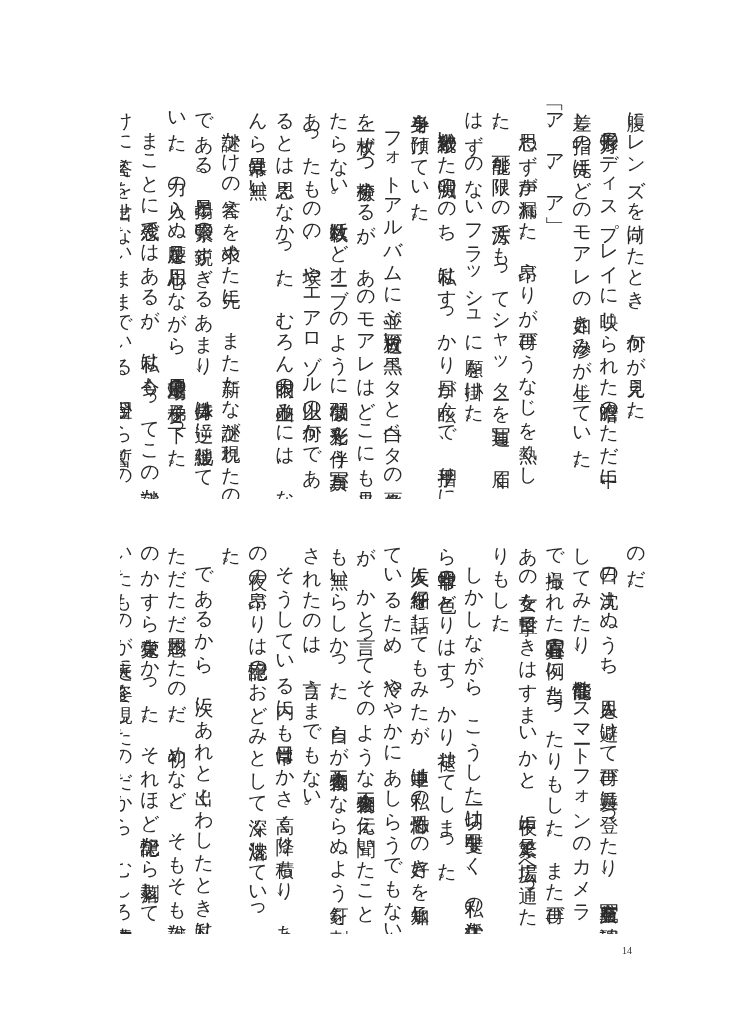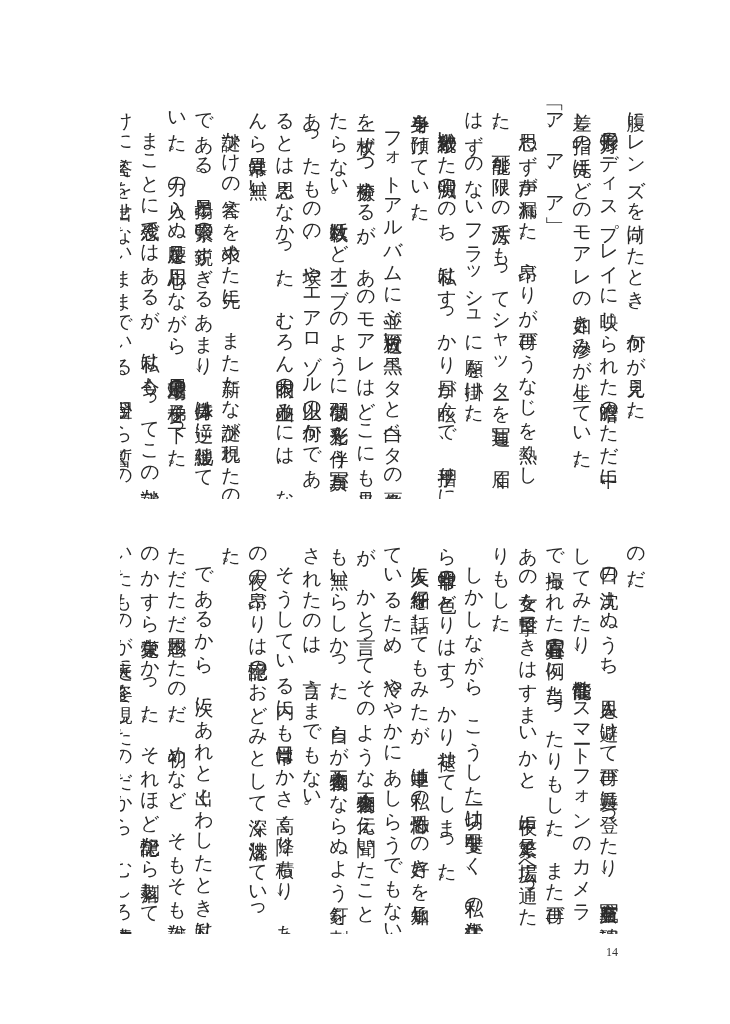--- a/index.html
+++ b/index.html
@@ -17,24 +17,24 @@
     letter-spacing: 0.6px;
     color: #2a2a2a;
     overflow: hidden;
   }
   .block-top { top: 99px; }
   .block-bottom { top: 534px; }
   .para { margin: 0; padding: 0; text-indent: 0; }
   .para.indent { text-indent: 1em; }
   .page-number {
     position: absolute;
-    left: 606px;
+    left: 622px;
     top: 945px;
     font-family: "Liberation Serif", "DejaVu Serif", serif;
-    font-size: 12px;
+    font-size: 10px;
     color: #333333;
   }
 </style>
 </head>
 <body>
 
 <div class="page">
 
   <div class="block block-top">
     <p class="para">腹にレンズを向けたとき、何かが見えた。</p>

